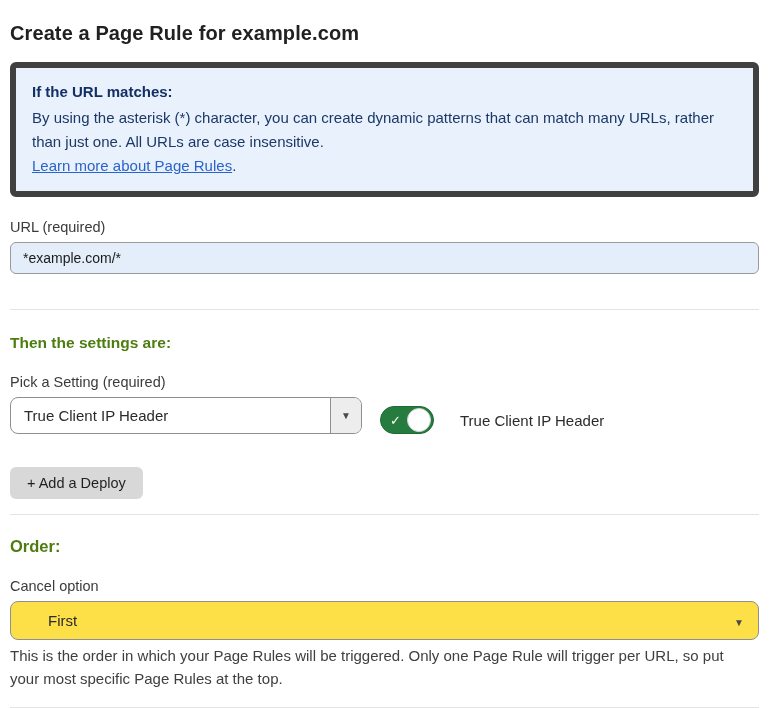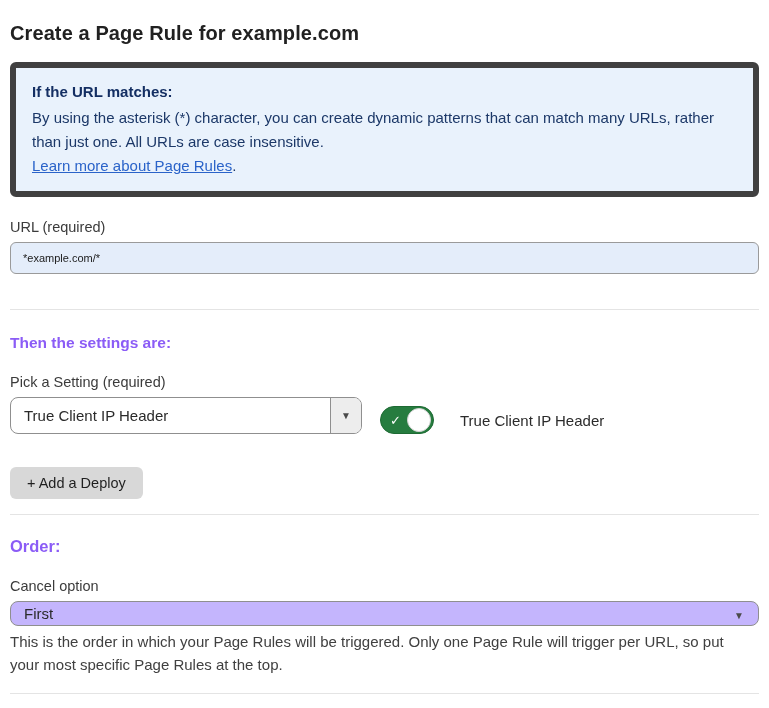--- a/index.html
+++ b/index.html
@@ -50,39 +50,39 @@
     margin-bottom: 7px;
   }
 
   .url-input {
     width: 749px;
     height: 32px;
     background: #e4edfa;
     border: 1px solid #9a9a9a;
     border-radius: 6px;
     padding: 0 12px;
-    font-size: 11px;
+    font-size: 14px;
     color: #1b1b1b;
     font-family: "Liberation Sans", sans-serif;
     outline: none;
   }
 
   .divider {
     height: 1px;
     background: #e4e4e4;
     border: none;
   }
   .divider-1 { margin-top: 35px; }
   .divider-2 { margin-top: 15px; }
   .divider-3 { margin-top: 17px; }
 
   .section-heading {
     font-size: 15.5px;
     font-weight: bold;
-    color: #8b5cf6;
+    color: #4d7c0f;
     margin-top: 24px;
   }
   .order-heading { font-size: 16.5px; margin-top: 22px; }
 
   .setting-row {
     margin-top: 3px;
     display: flex;
     align-items: flex-end;
   }
 
@@ -169,27 +169,28 @@
     background: #d8d8d8;
     color: #1f1f1f;
   }
   .add-setting-btn {
     margin-top: 33px;
     padding: 8px 17px;
   }
 
   .order-select {
     width: 749px;
-    height: 25px;
+    height: 39px;
     border: 1px solid #8f8f8f;
     border-radius: 8px;
-    background: #c4b5fd;
-    display: flex;
-    align-items: center;
-    cursor: pointer;
+    background: #fde047;
+    display: flex;
+    align-items: center;
+    cursor: pointer;
+    padding-left: 24px;
   }
   .order-select .select-value {
     flex: 1;
     padding-left: 13px;
     font-size: 15px;
     color: #2a2a2a;
   }
   .order-select .order-arrow {
     padding-right: 14px;
   }

